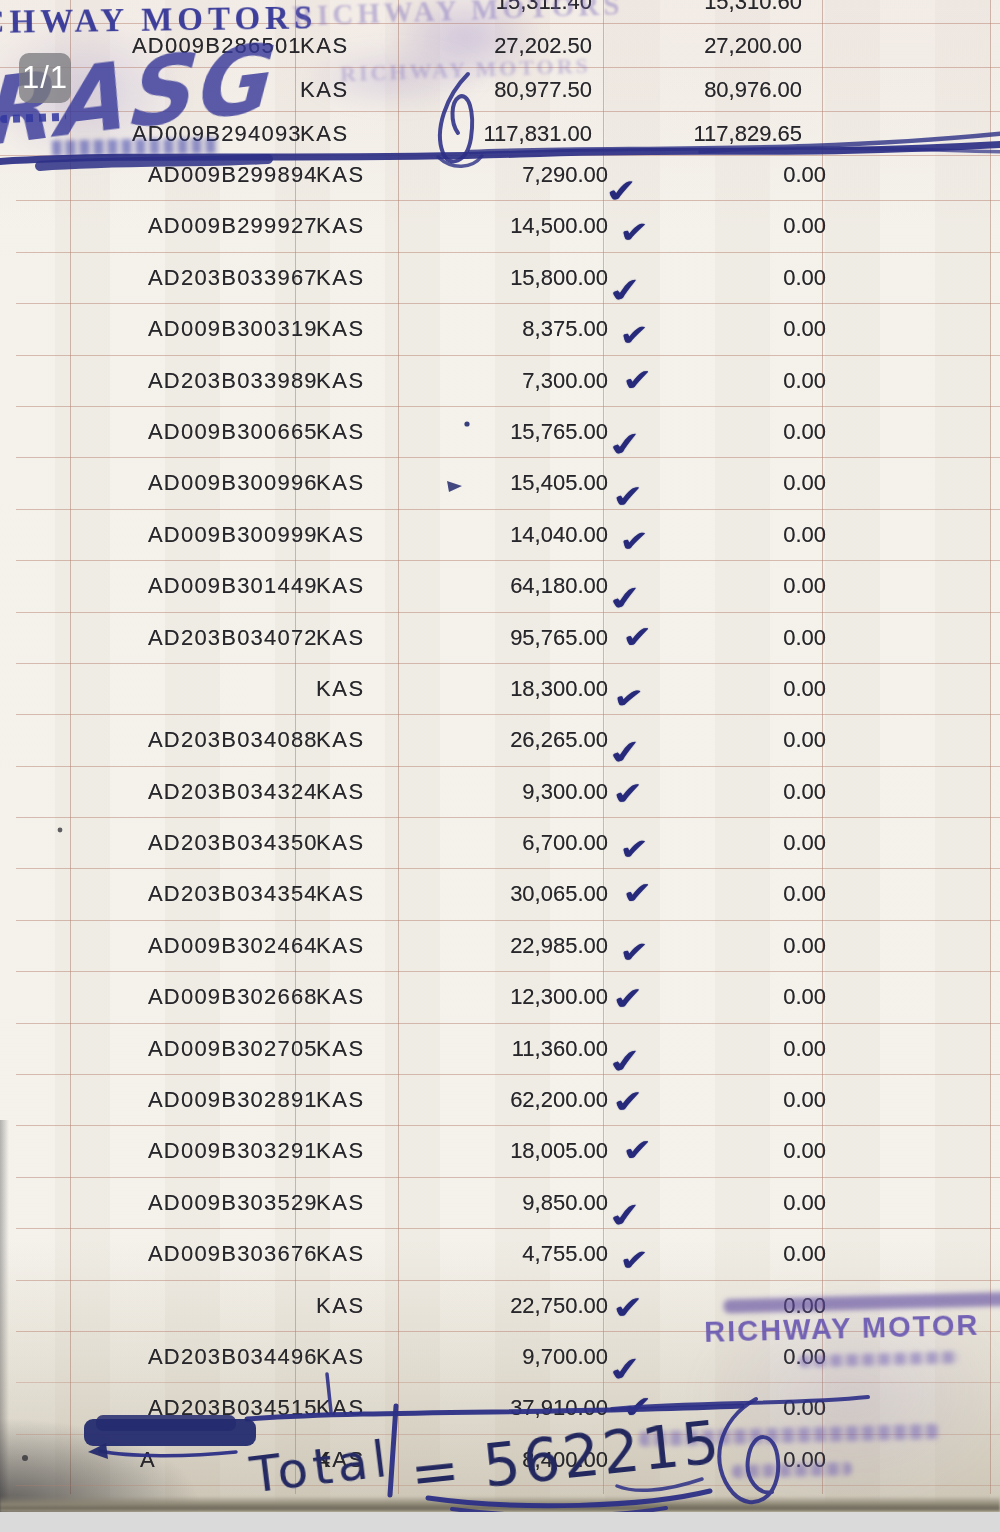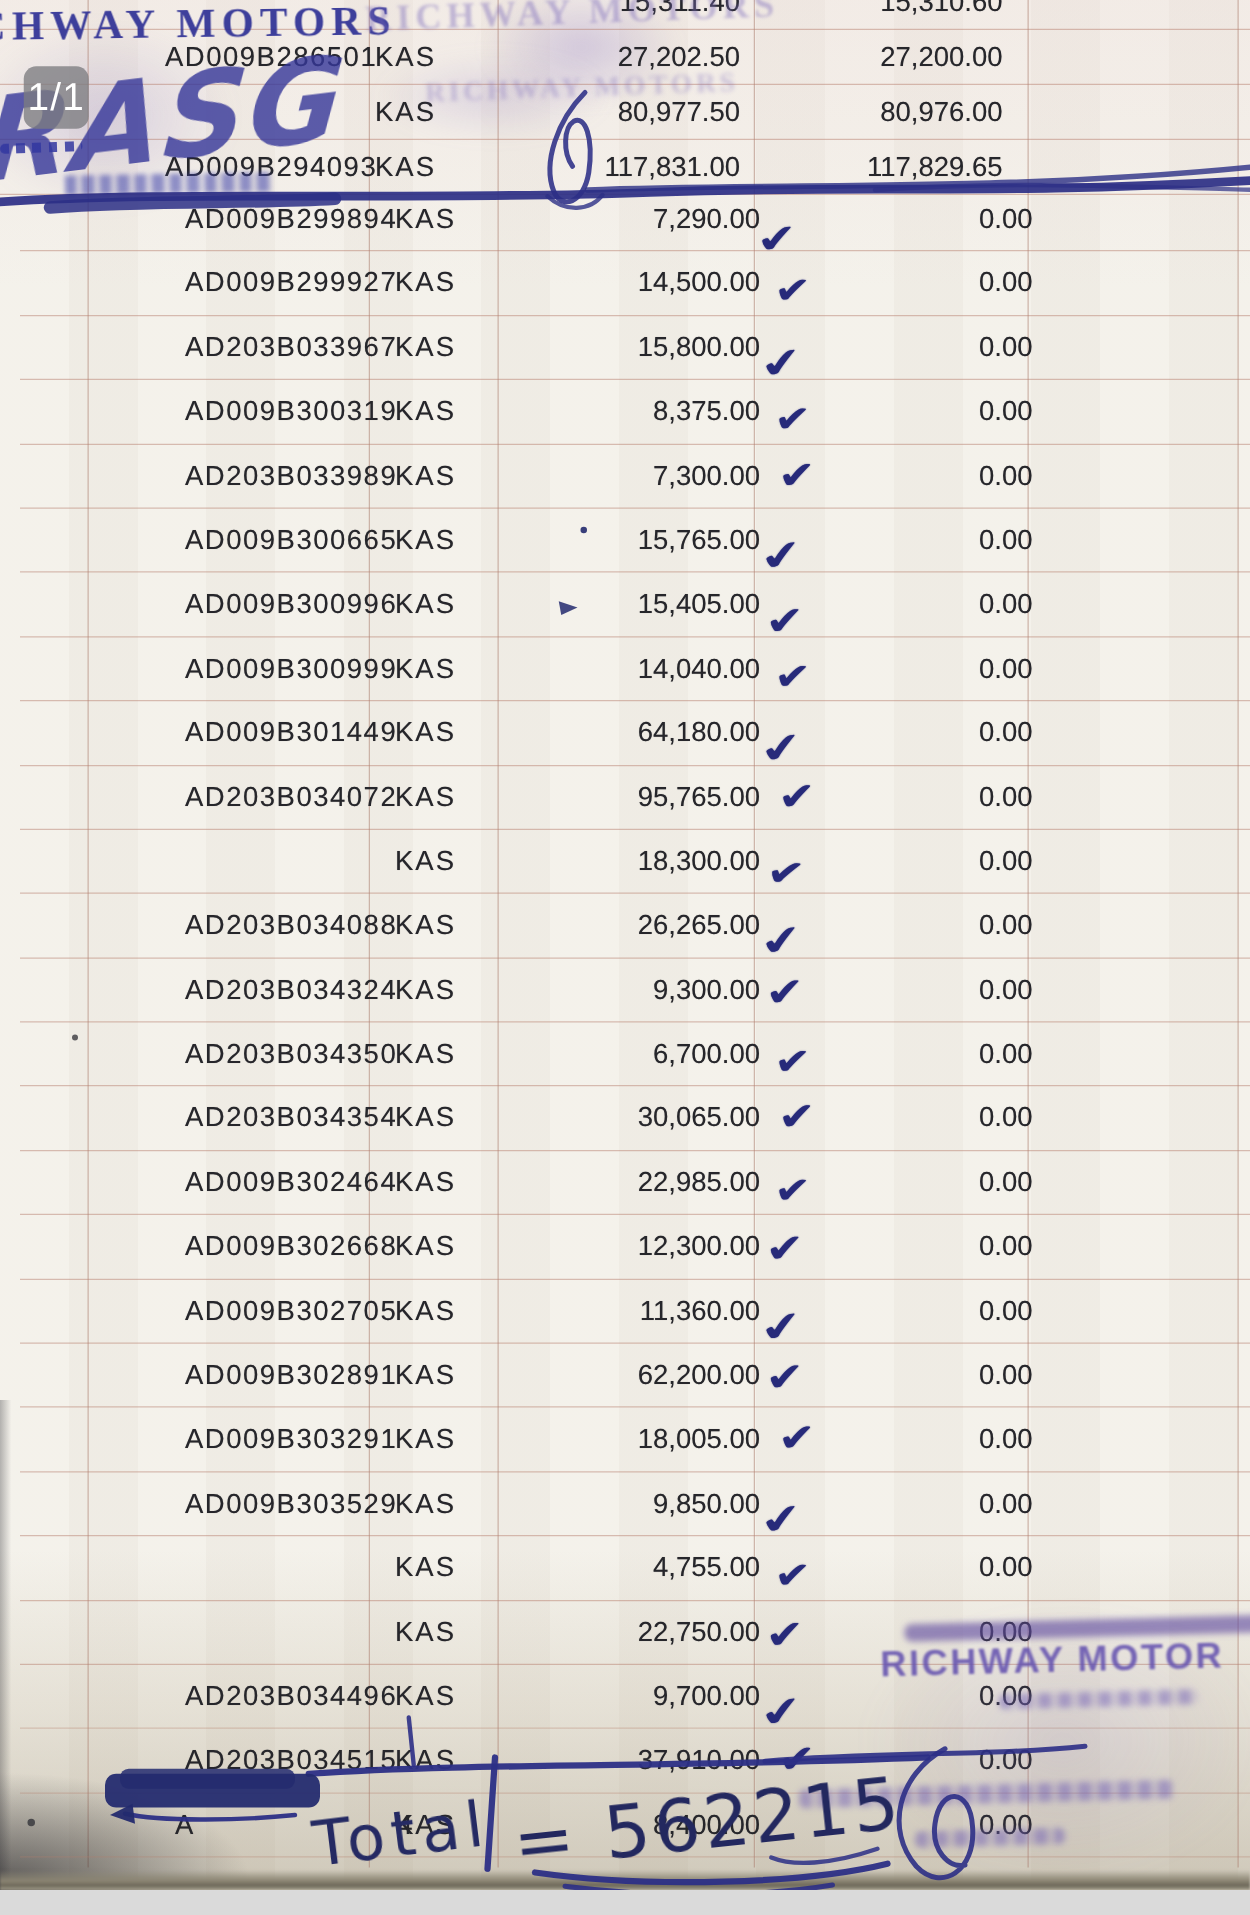--- a/index.html
+++ b/index.html
@@ -296,20 +296,21 @@
     <span class="cell cell-bal">0.00</span>
   </div>
       <div class="row mrow">
     <span class="cell cell-id">AD009B303529</span>
     <span class="cell cell-cur">KAS</span>
     <span class="cell cell-amt">9,850.00</span>
     <span class="chk">✔</span>
     <span class="cell cell-bal">0.00</span>
   </div>
       <div class="row mrow">
+    <span class="cell cell-id">AD009B303676</span>
     <span class="cell cell-cur">KAS</span>
     <span class="cell cell-amt">4,755.00</span>
     <span class="chk">✔</span>
     <span class="cell cell-bal">0.00</span>
   </div>
       <div class="row mrow">
     <span class="cell cell-cur">KAS</span>
     <span class="cell cell-amt">22,750.00</span>
     <span class="chk">✔</span>
     <span class="cell cell-bal">0.00</span>

